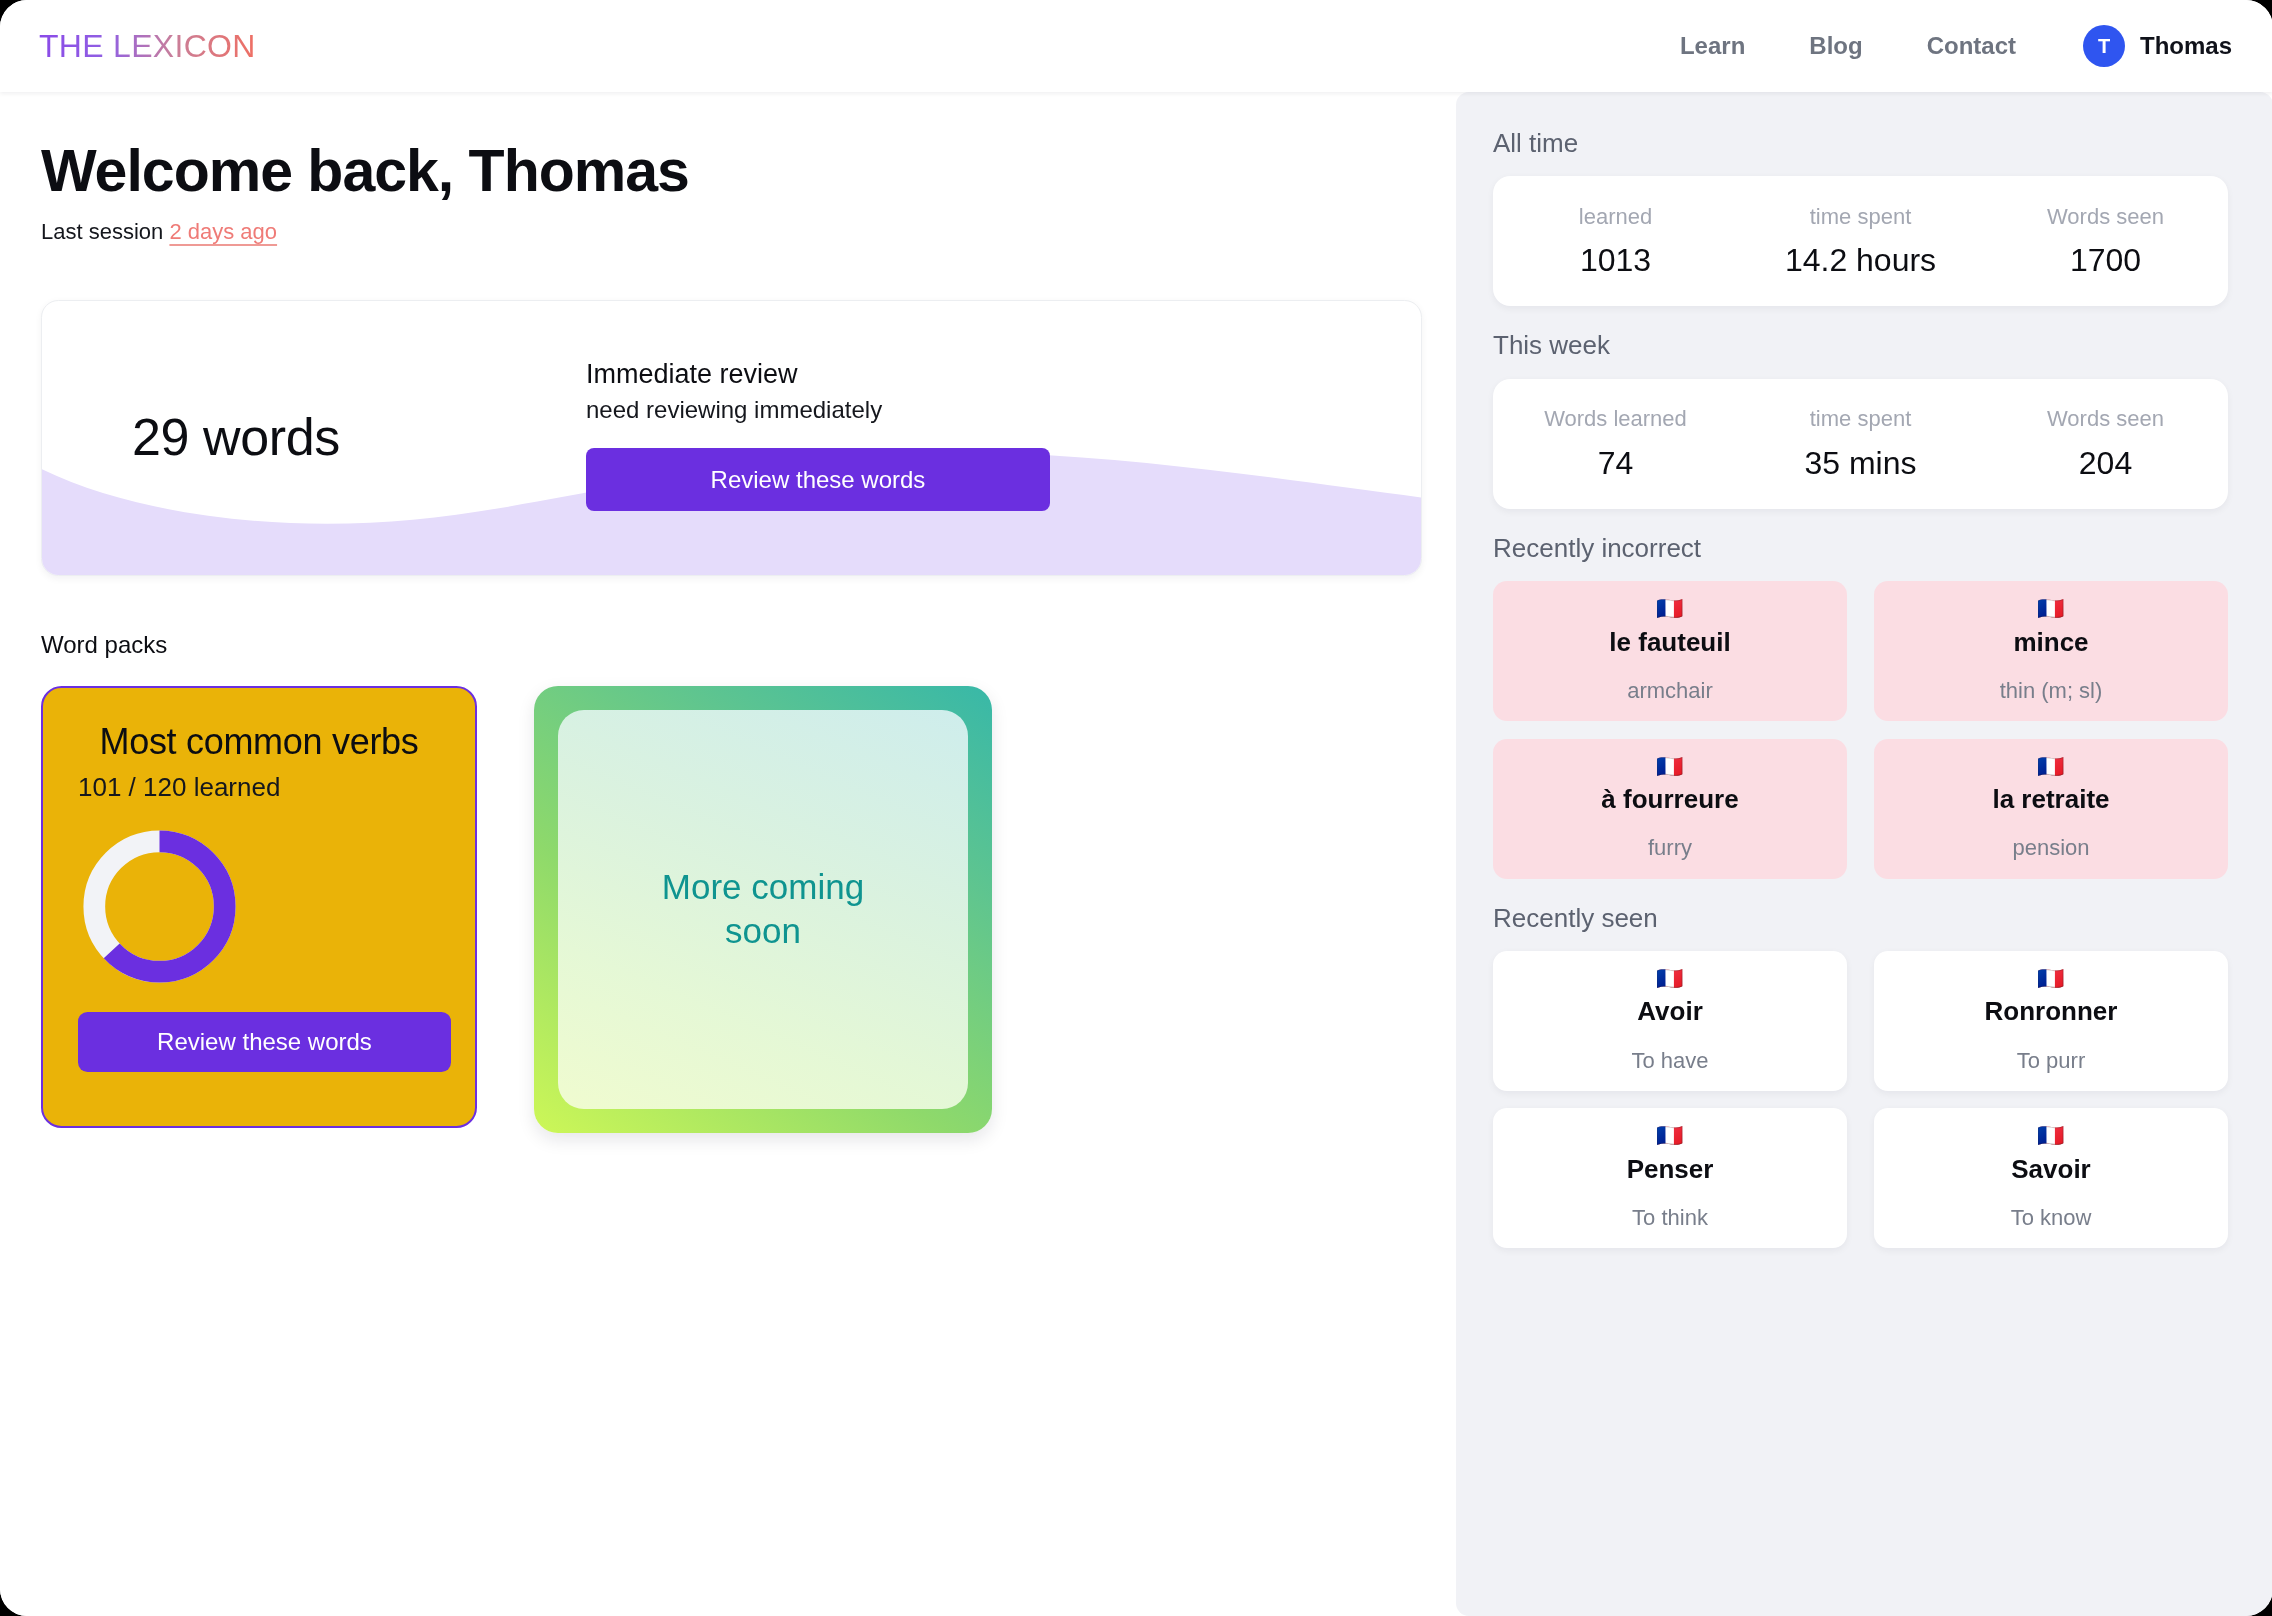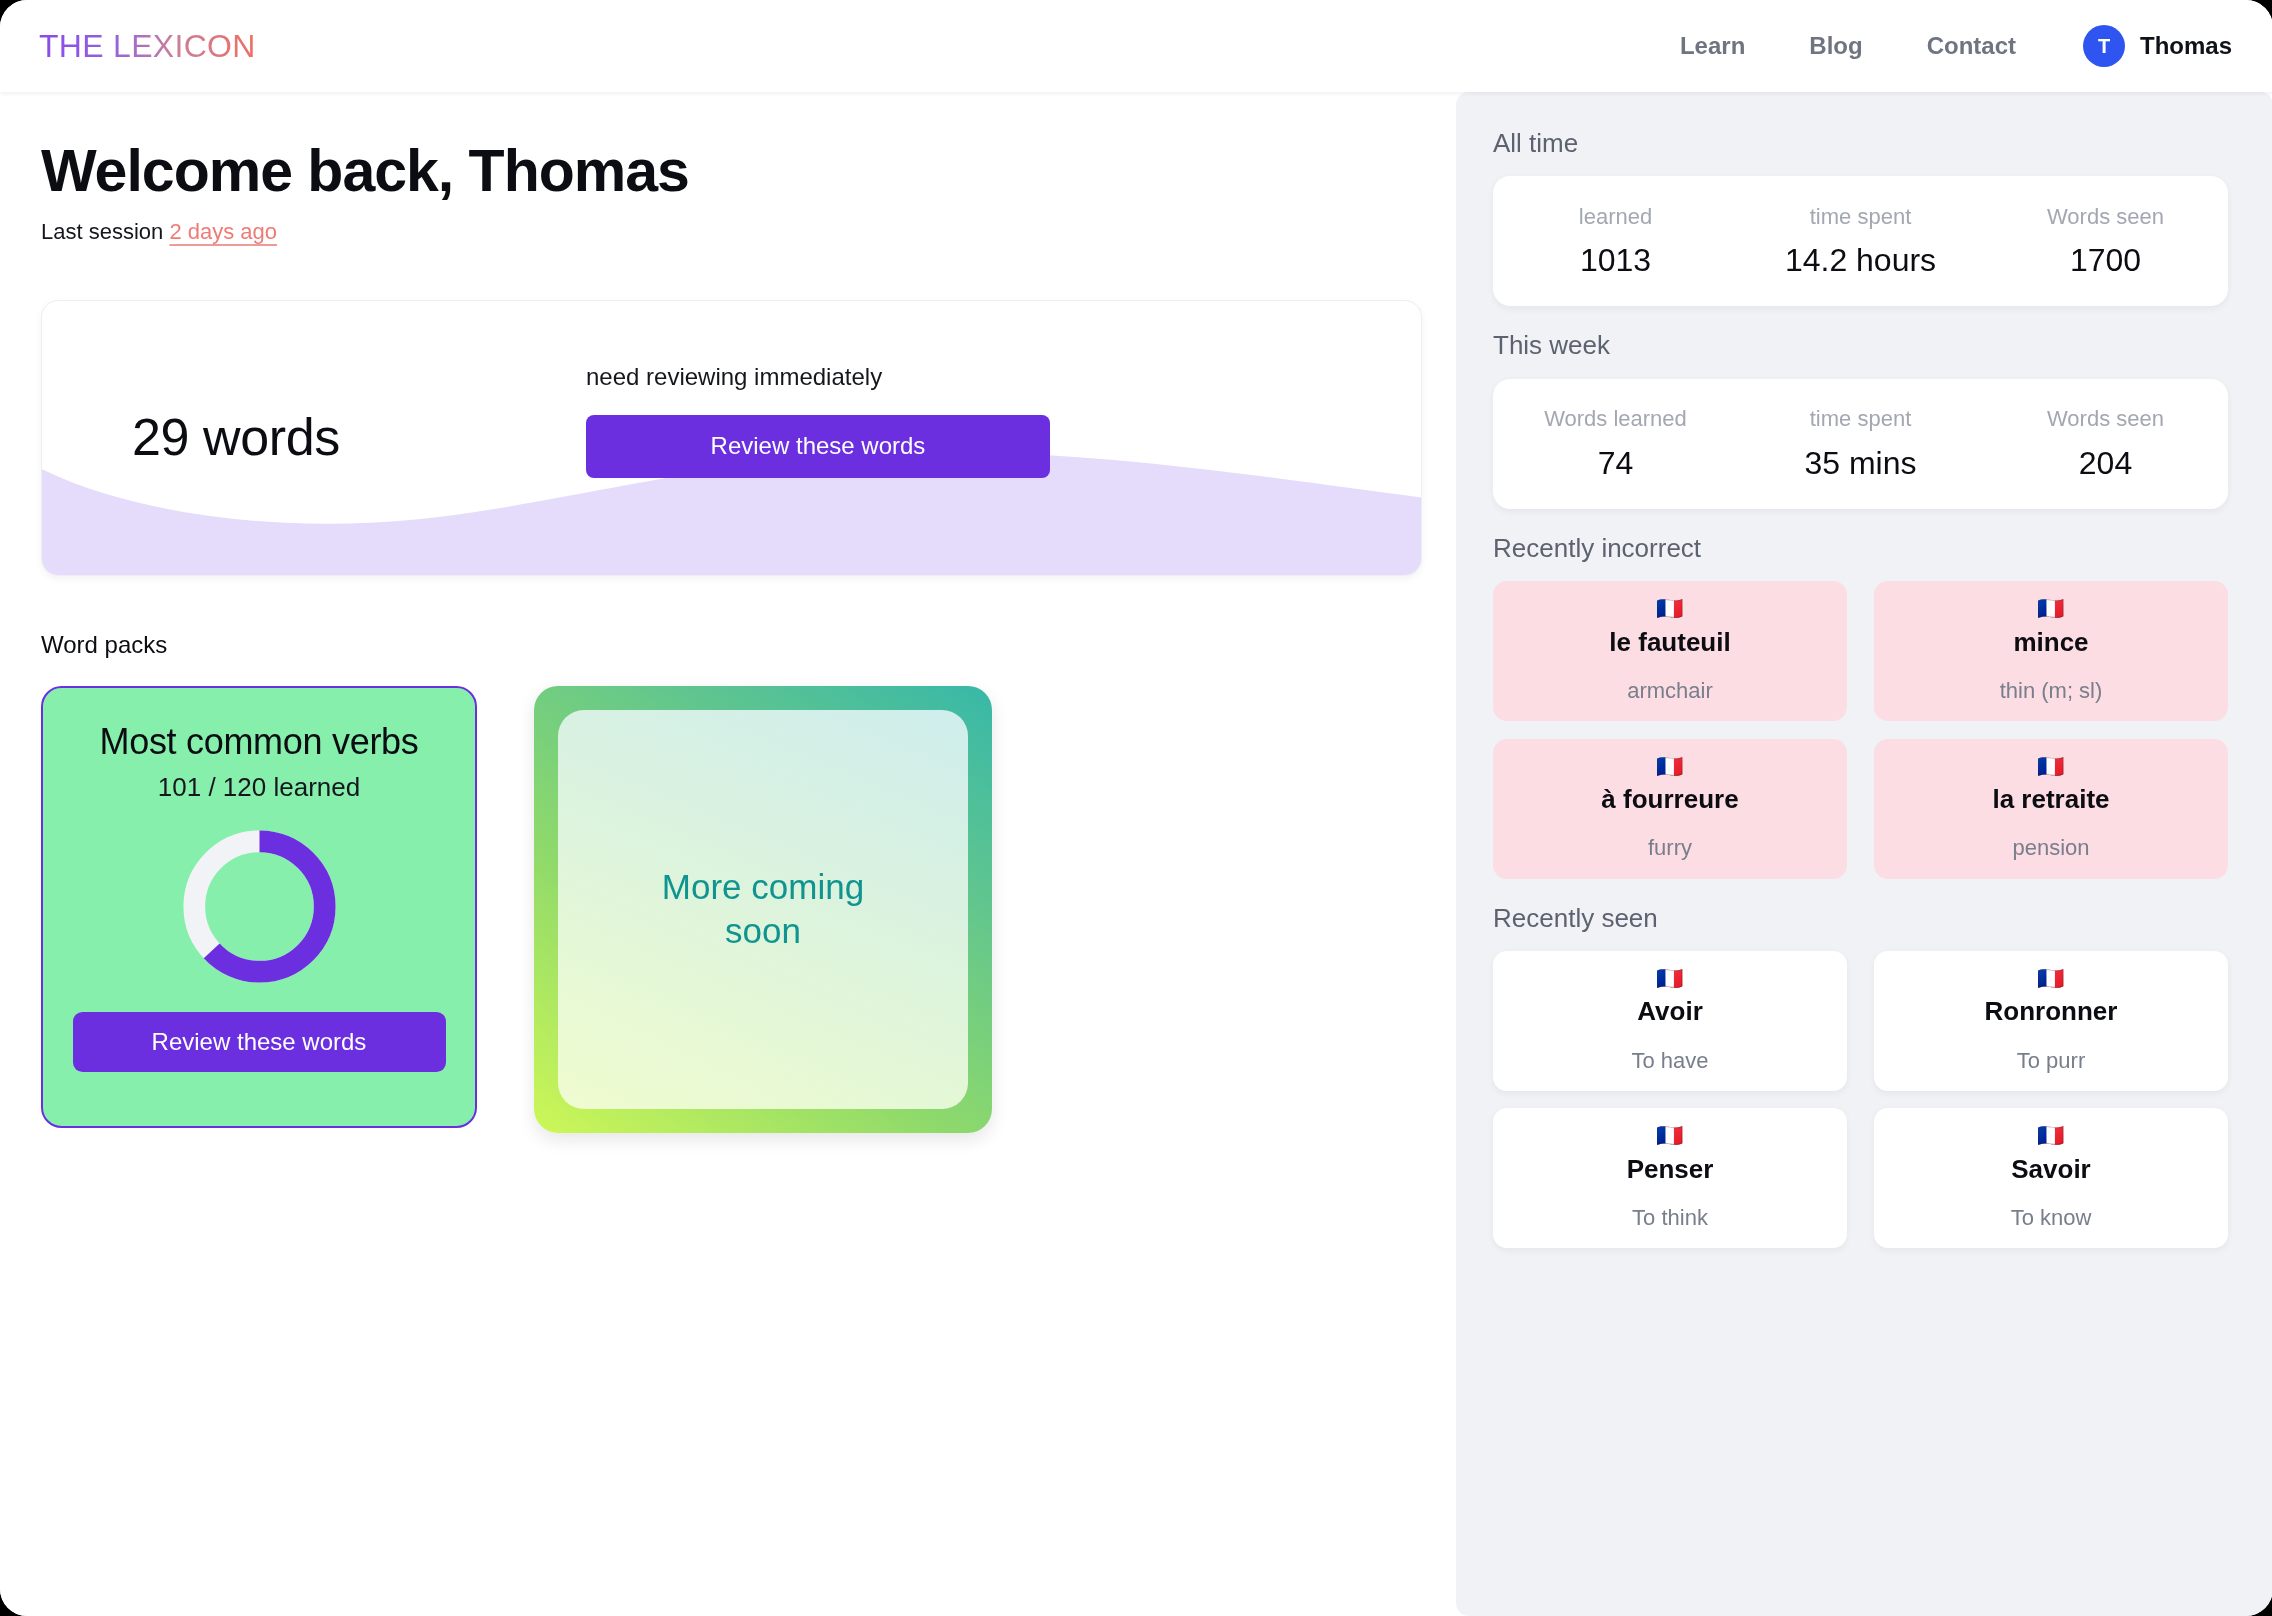--- a/index.html
+++ b/index.html
@@ -198,25 +198,24 @@
     margin-top: 27px;
     display: flex;
     gap: 57px;
     align-items: flex-start;
   }
   .pack-card {
     width: 436px;
     height: 442px;
     border: 2.4px solid #6b2fe0;
     border-radius: 20.5px;
-    background: #86efac;
+    background: #eab308;
     padding: 33px 35px 32px 35px;
     display: flex;
     flex-direction: column;
-    align-items: center;
   }
   .pack-title {
     font-size: 36px;
     color: #0c0d12;
     letter-spacing: -0.3px;
     text-align: center;
     white-space: nowrap;
   }
   .pack-progress-text {
     margin-top: 9.5px;
@@ -376,20 +375,21 @@
         <a class="link-salmon" href="#">2 days ago</a>
       </div>
 
       <div class="review-card">
         <svg class="wave" viewBox="0 0 1750 180" preserveAspectRatio="none">
           <path d="M0,46 C120,104 300,126 470,110 C640,94 820,38 1060,26 C1300,14 1560,58 1750,82 L1750,180 L0,180 Z" fill="#e5dcfb"></path>
         </svg>
         <div class="review-inner">
           <div class="big-count">29 words</div>
           <div class="rv-block">
+            <div class="rv-title">Immediate review</div>
             <div class="rv-sub">need reviewing immediately</div>
             <button class="btn-purple">Review these words</button>
           </div>
         </div>
       </div>
 
       <div class="section-label">Word packs</div>
 
       <div class="packs">
 

